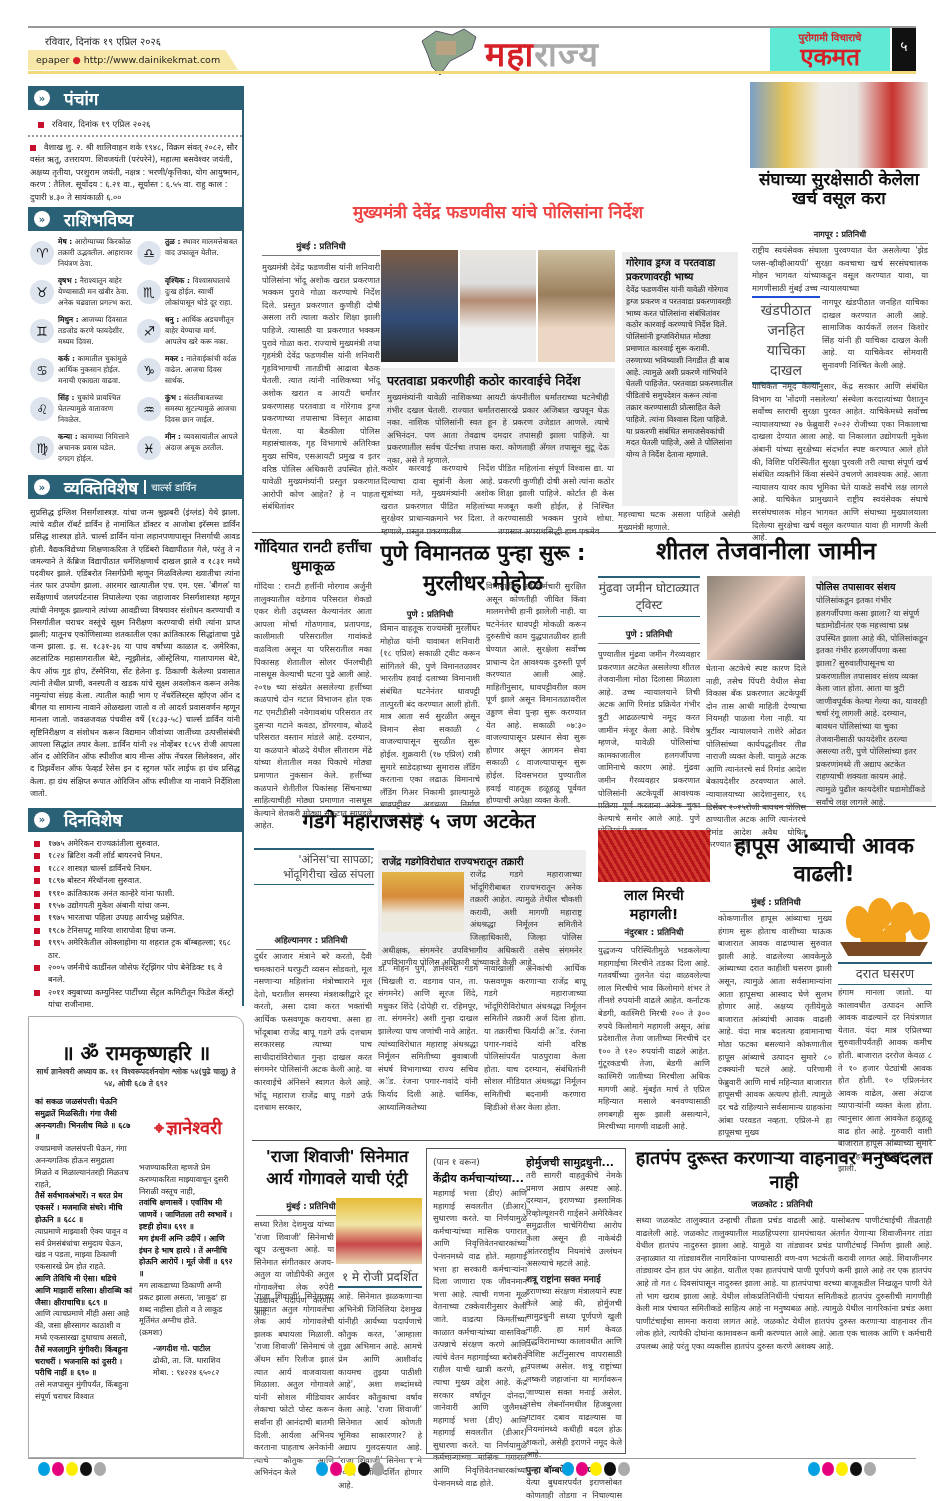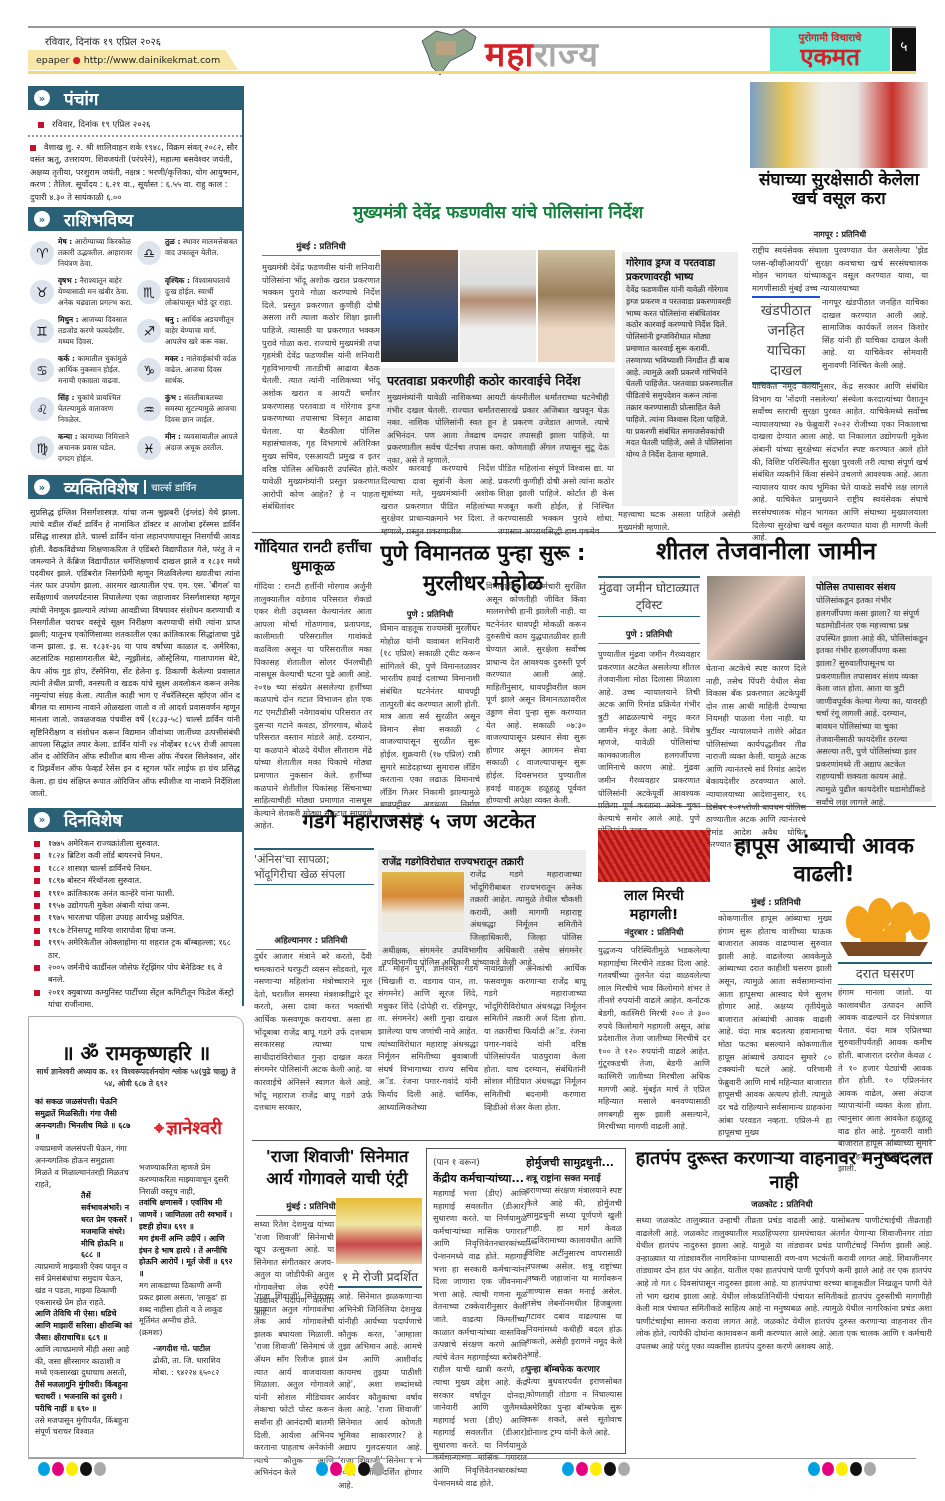--- a/index.html
+++ b/index.html
@@ -42,21 +42,21 @@
 
 #rk{left:28px;top:1016px;width:216px;height:442px;border:1px solid #aaa;border-radius:0 10px 0 0;padding:22px 6px}
 #rk-title{font-size:20px;font-weight:bold;text-align:center;color:#111}
 #rk-sub{font-size:7.6px;text-align:center;line-height:12px;font-weight:bold;color:#444}
 #rk-cols{display:flex;gap:6px;margin-top:6px}
 #rk-c1,#rk-c2{flex:1;font-size:7.8px;line-height:11.8px}
 #rk-c1 b,#rk-c2 b{color:#111}
 #dnyan{height:56px;display:flex;align-items:center;justify-content:center;font-size:18px;color:#d62027;font-weight:bold;margin:4px 0 6px}
 
 #lead-hl{left:258px;top:84px;width:480px;font-size:47px;line-height:58px}
-#lead-deck{left:258px;top:200px;width:480px;font-size:17px;color:#15803d;font-weight:bold;text-align:center}
+#lead-deck{left:258px;top:200px;width:480px;font-size:17px;color:#ef4444;font-weight:bold;text-align:center}
 #lead-c1{left:262px;top:240px;width:118px}
 #lead-photos{left:381px;top:250px;width:234px;height:112px;display:flex;gap:2px}
 .ph{flex:1;position:relative;overflow:hidden}
 #lead-box{left:381px;top:368px;width:234px;height:90px;background:#eee;padding:4px 6px}
 #lead-box-h{font-size:12.5px;font-weight:bold;color:#111;margin-bottom:2px}
 #lead-c2{left:381px;top:462px;width:114px}
 #lead-c3{left:498px;top:462px;width:116px}
 #lead-side{left:622px;top:252px;width:116px;height:254px;background:#eee;padding:4px}
 #lead-side-h{font-size:10px;font-weight:bold;line-height:14px;color:#111}
 #lead-side-t{font-size:7.8px;line-height:11.8px}
@@ -79,21 +79,21 @@
 #sheetal-hl{left:596px;top:538px;width:340px;font-size:24px}
 #sheetal-pull{left:598px;top:576px;width:102px;border-top:2px solid #2a6176;border-bottom:1px solid #2a6176;font-size:12px;color:#444;text-align:center;line-height:17px;padding:2px 0}
 #sheetal-byl{left:598px;top:628px;width:102px}
 #sheetal-ph{left:707px;top:576px;width:98px;height:84px}
 #sheetal-c1{left:598px;top:648px;width:102px}
 #sheetal-c2{left:706px;top:662px;width:100px}
 #sheetal-side{left:812px;top:576px;width:120px;height:226px;background:#eee;padding:4px}
 #sheetal-side-h{font-size:9.5px;font-weight:bold;color:#111;line-height:14px}
 
 #gad-hl{left:254px;top:810px;width:330px;font-size:20px}
-#gad-pull{left:254px;top:848px;width:120px;border-top:2px solid #2a6176;border-bottom:1px solid #2a6176;font-size:11px;color:#444;text-align:left;line-height:15px;padding:2px 0}
+#gad-pull{left:254px;top:848px;width:120px;border-top:2px solid #2a6176;border-bottom:1px solid #2a6176;font-size:11px;color:#444;text-align:right;line-height:15px;padding:2px 0}
 #gad-byl{left:256px;top:934px;width:110px}
 #gad-c1{left:254px;top:950px;width:118px}
 #gad-box{left:378px;top:850px;width:208px;height:106px;background:#eee;padding:4px}
 #gad-box-h{font-size:10px;font-weight:bold;color:#111}
 #gad-box-ph{width:82px;height:60px;float:left;margin:4px 6px 0 0}
 #gad-c2{left:378px;top:962px;width:100px}
 #gad-c3{left:484px;top:962px;width:102px}
 
 #mir-ph{left:598px;top:830px;width:112px;height:52px}
 #mir-hl{left:598px;top:886px;width:112px;font-size:14.5px;line-height:19px}
@@ -269,21 +269,21 @@
     </ul>
 </div>
 
 <div class="abs" id="rk">
   <div id="rk-title">॥ ॐ रामकृष्णहरि ॥</div>
   <div id="rk-sub">सार्थ ज्ञानेश्वरी अध्याय क्र. ११ विश्वरूपदर्शनयोग श्लोक ५४(पुढे चालू) ते ५४, ओवी ६८७ ते ६९२</div>
   <div id="rk-cols">
     <div id="rk-c1">
         <b style="display: block;">कां सकळ जळसंपत्ती। घेऊनि समुद्रातें मिळसिती। गंगा जैसी अनन्यगती। भिनलीच मिळे ॥ ६८७ ॥</b>
         <div style="display: block;">ज्याप्रमाणे जलसंपत्ती घेऊन, गंगा अनन्यगतिक होऊन समुद्राला मिळते व मिळाल्यानंतरही मिळतच राहते,</div>
-        <b style="display: block; margin-left: 46px;">तैसें सर्वभावअंभारें। न धरत प्रेम एकसरें । मजमाजि संचरे। मीचि होऊनि ॥ ६८८ ॥</b>
+        <b style="display: block;">तैसें सर्वभावअंभारें। न धरत प्रेम एकसरें । मजमाजि संचरे। मीचि होऊनि ॥ ६८८ ॥</b>
         <div style="display: block;">त्याप्रमाणे माझ्याशी ऐक्य पावून व सर्व प्रेमसंबंधांचा समुदाय घेऊन, खंड न पडता, माझ्या ठिकाणी एकसारखे प्रेम होत राहते.</div>
         <b style="display: block;">आणि तेविचि मी ऐसा। धडिचे आणि माझारीं सरिसा। क्षीराब्धि कां जैसा। क्षीराचाचि॥ ६८९ ॥</b>
         <div style="display: block;">आणि त्याचप्रमाणे मीही असा आहे की, जसा क्षीरसागर काठाशी व मध्ये एकसारखा दुधाचाच असतो,</div>
         <b style="display: block;">तैसें मजलागुनि मुंगीवरी। किंबहुना चराचरीं । भजनासि कां दुसरी । परीचि नाहीं ॥ ६९० ॥</b>
         <div style="display: block;">तसे मजपासून मुंगीपर्यंत, किंबहुना संपूर्ण चराचर विश्वात</div>
       </div>
     <div id="rk-c2">
       <div id="dnyan">
           <span style="margin-right:2px">⌖</span>
           <span>ज्ञानेश्वरी</span>
@@ -407,20 +407,21 @@
 
 <div class="abs" id="kend">
   <div style="width:94px">
     <div id="kend-pg">(पान १ वरून)</div>
     <div id="kend-h">केंद्रीय कर्मचाऱ्यांच्या...</div>
     <div class="txt">महागाई भत्ता (डीए) आणि महागाई सवलतीत (डीआर) सुधारणा करते. या निर्णयामुळे कर्मचाऱ्यांच्या मासिक पगारात आणि निवृत्तिवेतनधारकांच्या पेन्शनमध्ये वाढ होते. महागाई भत्ता हा सरकारी कर्मचाऱ्यांना दिला जाणारा एक जीवनमान भत्ता आहे. त्याची गणना मूळ वेतनाच्या टक्केवारीनुसार केली जाते. वाढत्या किमतींच्या काळात कर्मचाऱ्यांच्या वास्तविक उत्पन्नाचे संरक्षण करणे आणि त्यांचे वेतन महागाईच्या बरोबरीने राहील याची खात्री करणे, हा त्याचा मुख्य उद्देश आहे. केंद्र सरकार वर्षातून दोनदा, जानेवारी आणि जुलैमध्ये महागाई भत्ता (डीए) आणि महागाई सवलतीत (डीआर) सुधारणा करते. या निर्णयामुळे कर्मचाऱ्यांच्या मासिक पगारात आणि निवृत्तिवेतनधारकांच्या पेन्शनमध्ये वाढ होते.</div>
   </div>
 </div>
 <div class="abs" id="kend2">
   <div id="horm-h">होर्मुजची सामुद्रधुनी...</div>
+  <div class="txt">तरी सागरी वाहतुकीचे नेमके प्रमाण अद्याप अस्पष्ट आहे. दरम्यान, इराणच्या इस्लामिक रिव्होल्यूशनरी गार्ड्सने अमेरिकेवर समुद्रातील चाचेगिरीचा आरोप केला असून ही नाकेबंदी आंतरराष्ट्रीय नियमांचे उल्लंघन असल्याचे म्हटले आहे.</div>
   <div style="font-size:9px;font-weight:bold;margin-top:2px">शत्रू राष्ट्रांना सक्त मनाई</div>
   <div class="txt">इराणच्या संरक्षण मंत्रालयाने स्पष्ट केले आहे की, होर्मुजची सामुद्रधुनी सध्या पूर्णपणे खुली नाही. हा मार्ग केवळ युद्धविरामाच्या कालावधीत आणि विशिष्ट अटींनुसारच वापरासाठी उपलब्ध असेल. शत्रू राष्ट्रांच्या लष्करी जहाजांना या मार्गावरून जाण्यास सक्त मनाई असेल. तसेच लेबनॉनमधील हिजबुल्ला गटावर दबाव वाढल्यास या नियमांमध्ये कधीही बदल होऊ शकतो, असेही इराणने नमूद केले आहे.</div>
   <div style="font-size:9px;font-weight:bold;margin-top:2px">पुन्हा बॉम्बफेक करणार</div>
   <div class="txt">येत्या बुधवारपर्यंत इराणसोबत कोणताही तोडगा न निघाल्यास अमेरिका पुन्हा बॉम्बफेक सुरू करू शकते, असे सूतोवाच डोनाल्ड ट्रम्प यांनी केले आहे.</div>
 </div>
 
 <div class="abs hl" id="haat-hl">हातपंप दुरूस्त करणाऱ्या वाहनावर मनुष्बदलत नाही</div>
 <div class="abs byl" id="haat-byl">जळकोट : प्रतिनिधी</div>
 <div class="abs txt" id="haat-t" style="column-count:1">सध्या जळकोट तालुक्यात उन्हाची तीव्रता प्रचंड वाढली आहे. यासोबतच पाणीटंचाईची तीव्रताही वाढलेली आहे. जळकोट तालुक्यातील माळहिप्परगा ग्रामपंचायत अंतर्गत येणाऱ्या शिवाजीनगर तांडा येथील हातपंप नादुरुस्त झाला आहे. यामुळे या तांड्यावर प्रचंड पाणीटंचाई निर्माण झाली आहे. उन्हाळ्यात या तांड्यावरील नागरिकांना पाण्यासाठी वण-वण भटकंती करावी लागत आहे. शिवाजीनगर तांड्यावर दोन हात पंप आहेत. यातील एका हातपंपाचे पाणी पूर्णपणे कमी झाले आहे तर एक हातपंप आहे तो गत ८ दिवसांपासून नादुरुस्त झाला आहे. या हातपंपाचा वरच्या बाजूकडील निखळून पाणी येते तो भाग खराब झाला आहे. येथील लोकप्रतिनिधींनी पंचायत समितीकडे हातपंप दुरुस्तीची मागणीही केली मात्र पंचायत समितीकडे साहित्य आहे ना मनुष्यबळ आहे. त्यामुळे येथील नागरिकांना प्रचंड अशा पाणीटंचाईचा सामना करावा लागत आहे. जळकोट येथील हातपंप दुरुस्त करणाऱ्या वाहनावर तीन लोक होते, त्यापैकी दोघांना कामावरून कमी करण्यात आले आहे. आता एक चालक आणि १ कर्मचारी उपलब्ध आहे परंतु एका व्यक्तीस हातपंप दुरुस्त करणे अशक्य आहे.</div>
 

